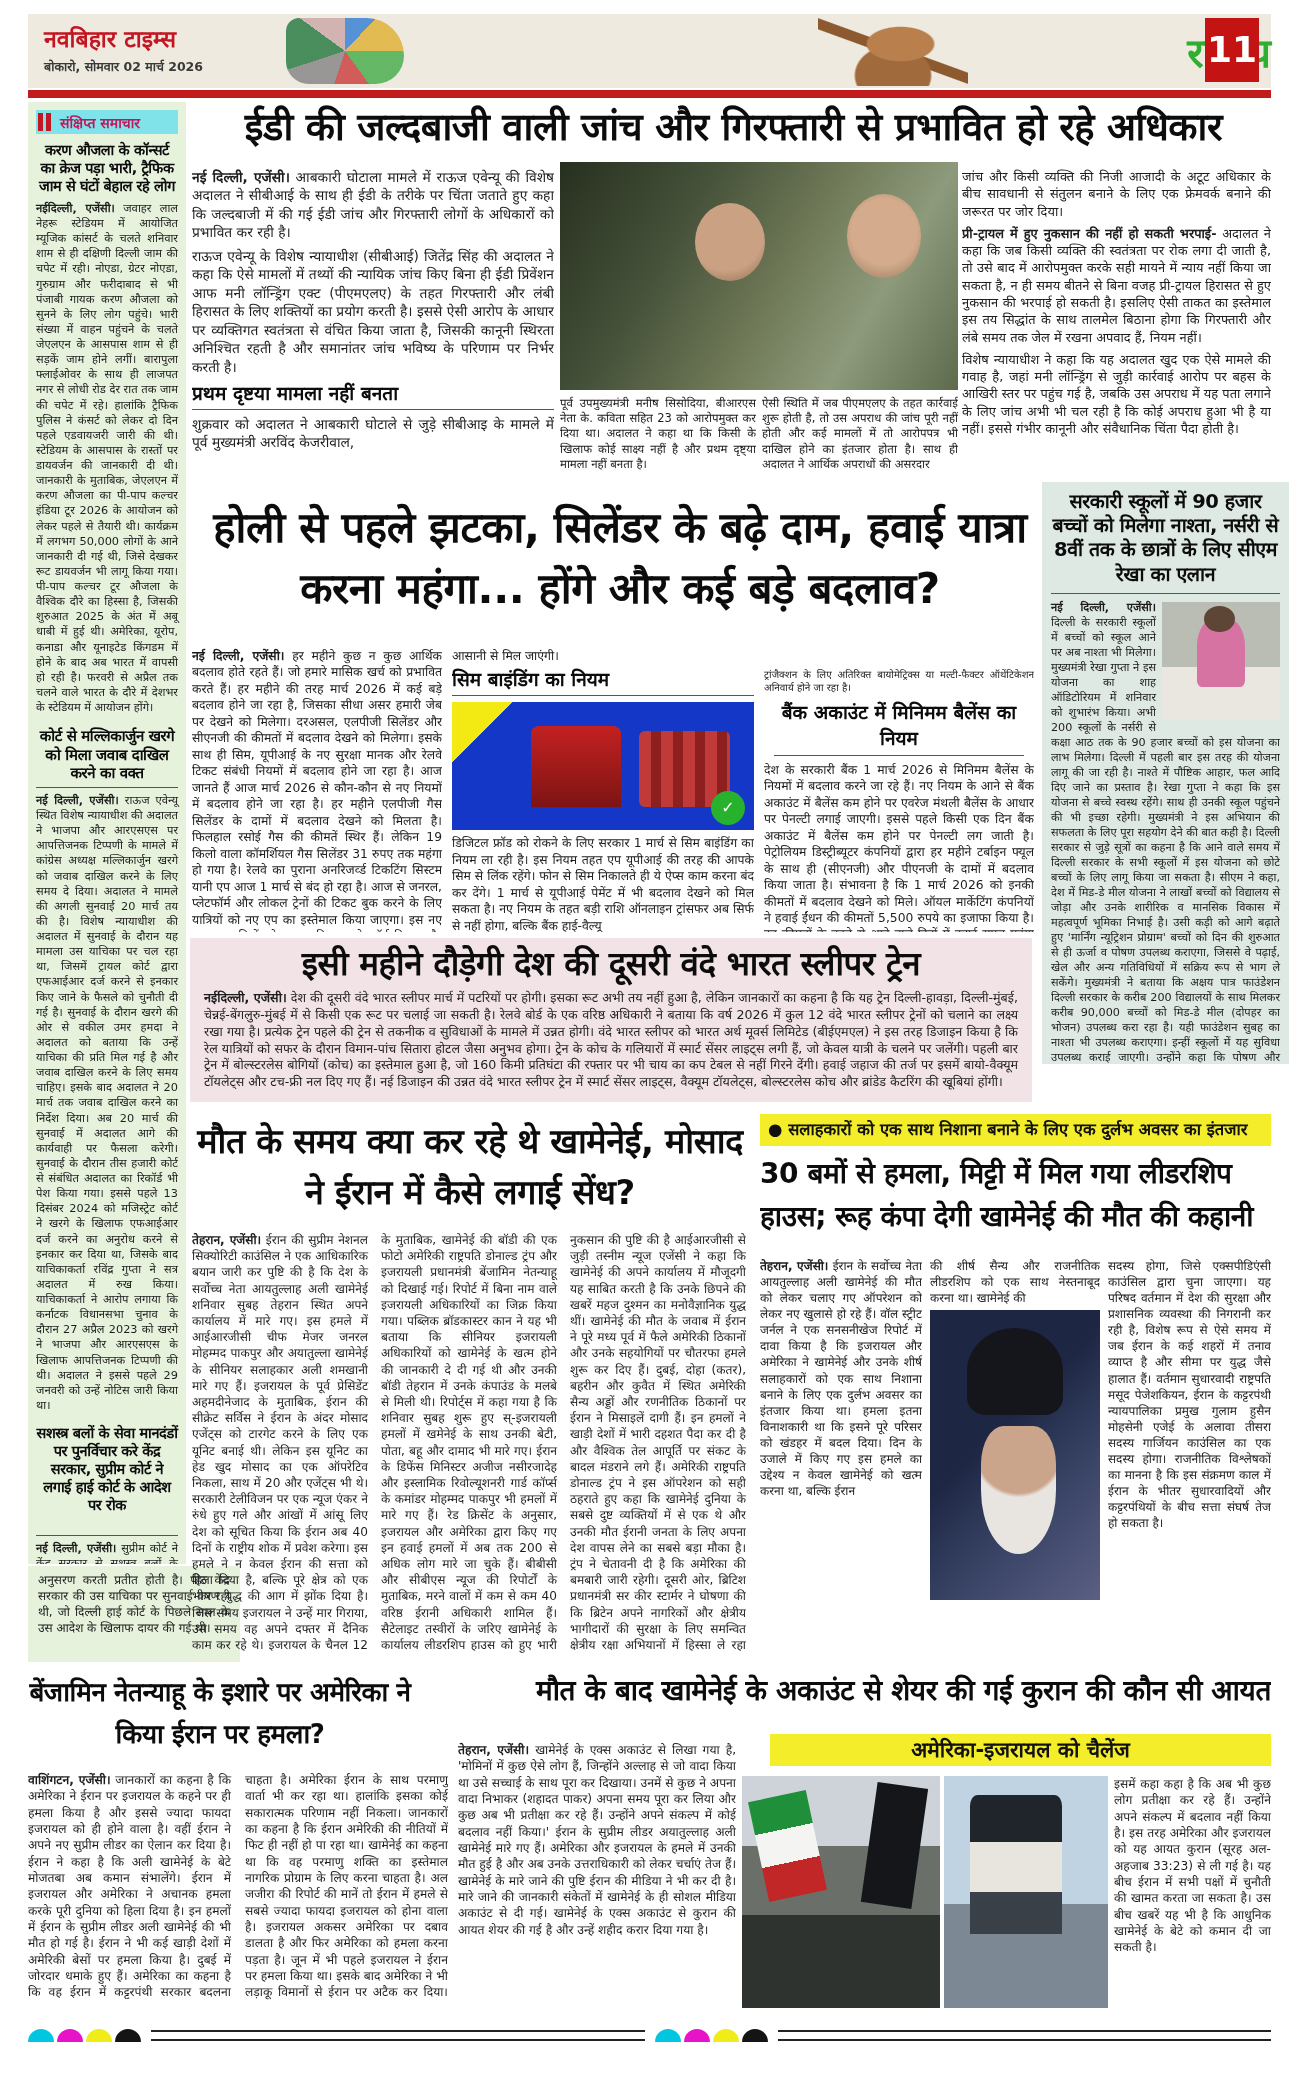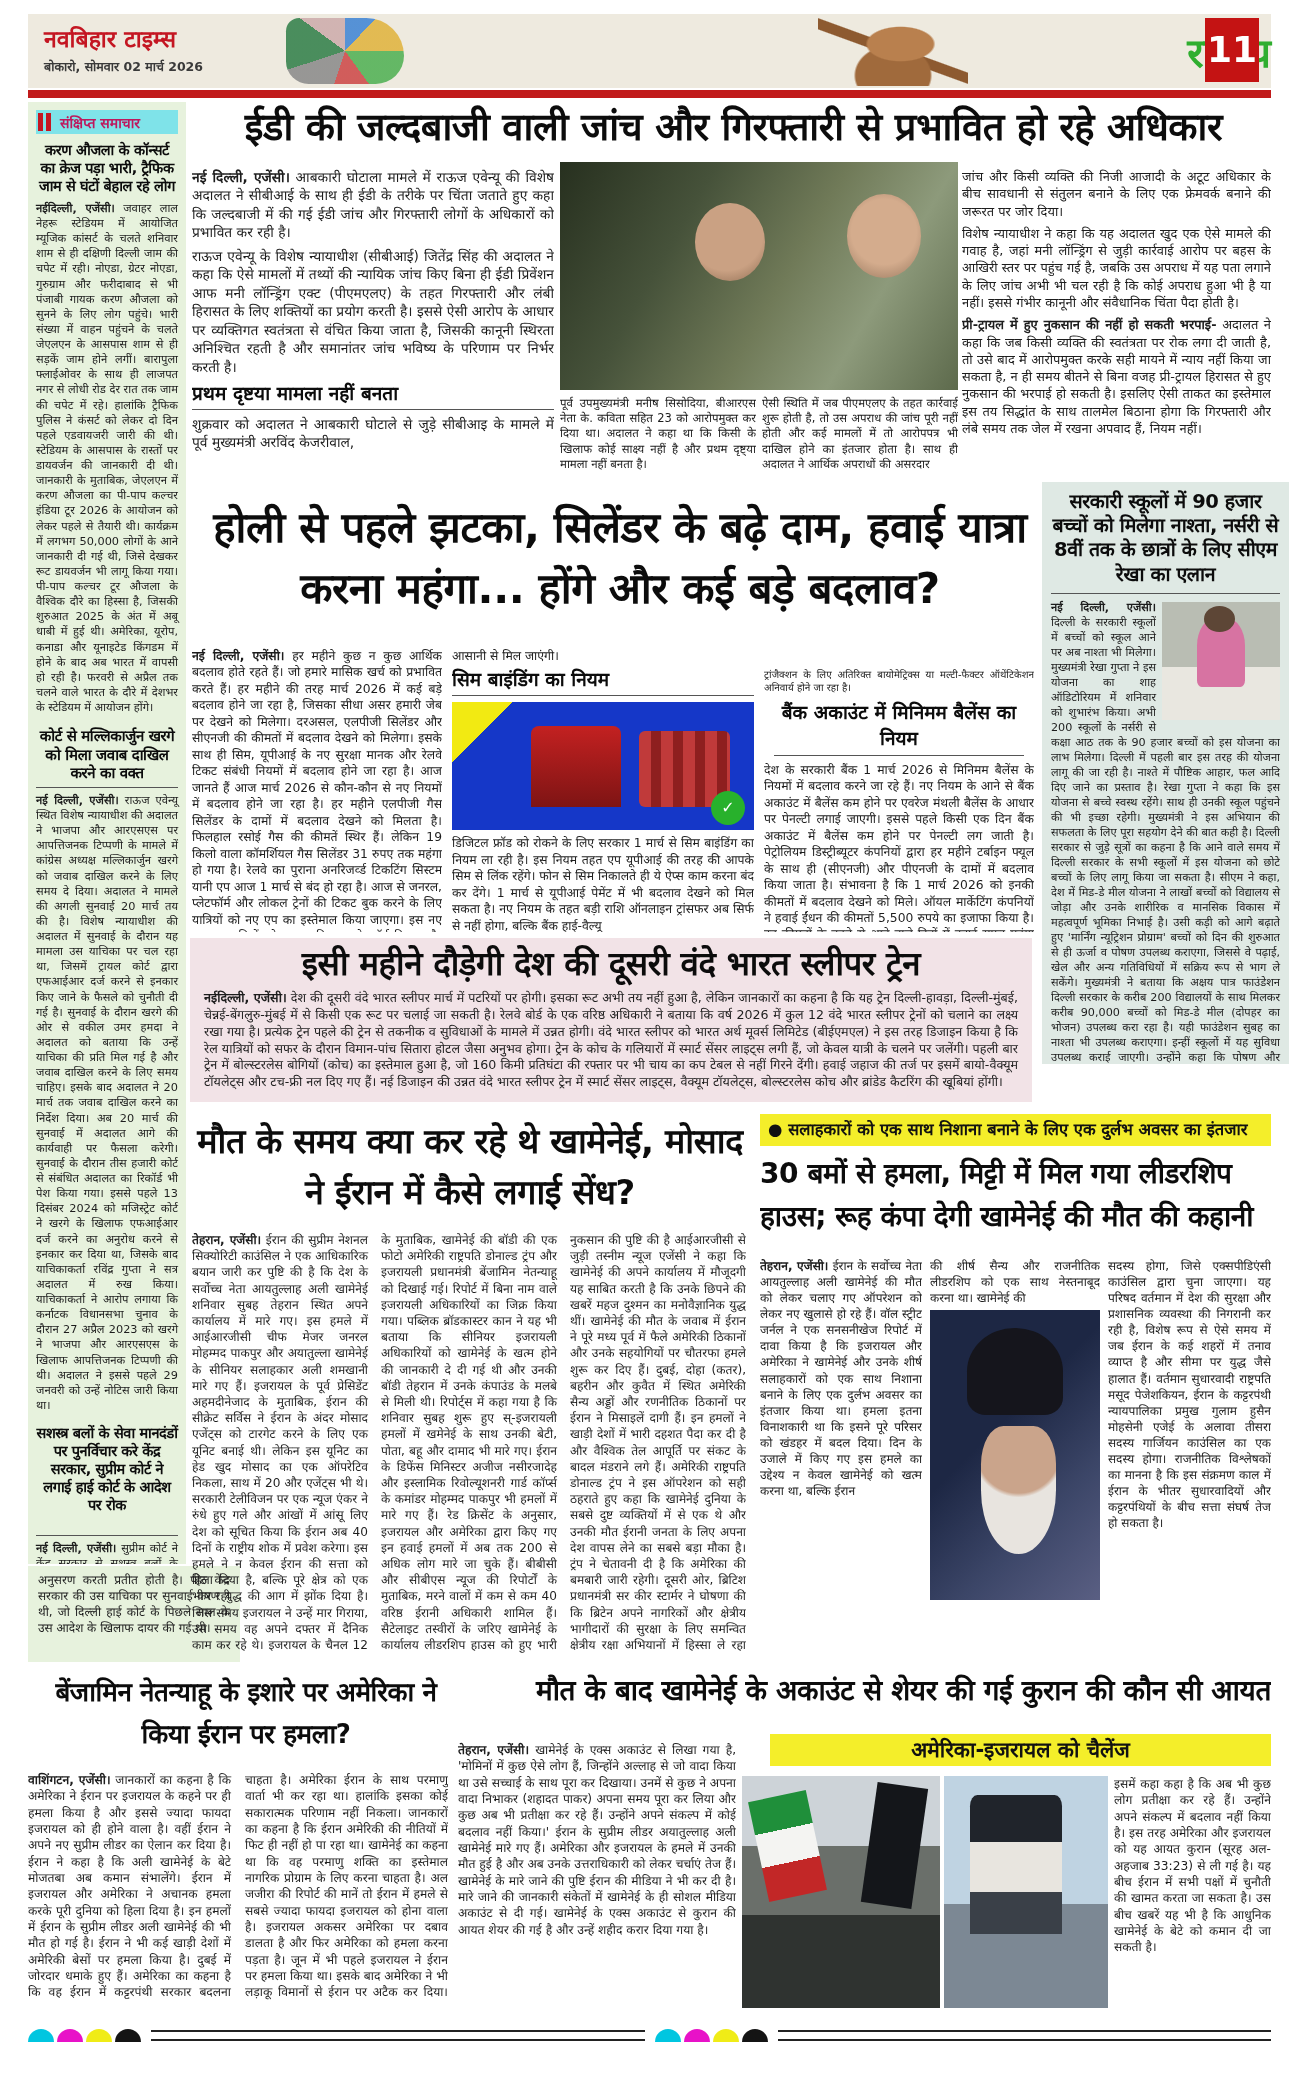--- a/index.html
+++ b/index.html
@@ -109,23 +109,23 @@
     <p>शुक्रवार को अदालत ने आबकारी घोटाले से जुड़े सीबीआइ के मामले में पूर्व मुख्यमंत्री अरविंद केजरीवाल,</p>
   </div>
 
   <div class="abs ph-lead" style="left:560px;top:162px;width:398px;height:228px;"></div>
 
   <div class="abs capt j clip" style="left:560px;top:396px;width:196px;height:96px;">पूर्व उपमुख्यमंत्री मनीष सिसोदिया, बीआरएस नेता के. कविता सहित 23 को आरोपमुक्त कर दिया था। अदालत ने कहा था कि किसी के खिलाफ कोई साक्ष्य नहीं है और प्रथम दृष्ट्या मामला नहीं बनता है।</div>
   <div class="abs capt j clip" style="left:762px;top:396px;width:196px;height:96px;">ऐसी स्थिति में जब पीएमएलए के तहत कार्रवाई शुरू होती है, तो उस अपराध की जांच पूरी नहीं होती और कई मामलों में तो आरोपपत्र भी दाखिल होने का इंतजार होता है। साथ ही अदालत ने आर्थिक अपराधों की असरदार</div>
 
   <div class="abs body j clip" style="left:962px;top:168px;width:309px;height:324px;font-size:12.9px;">
     <p>जांच और किसी व्यक्ति की निजी आजादी के अटूट अधिकार के बीच सावधानी से संतुलन बनाने के लिए एक फ्रेमवर्क बनाने की जरूरत पर जोर दिया।</p>
-    <p>विशेष न्यायाधीश ने कहा कि यह अदालत खुद एक ऐसे मामले की गवाह है, जहां मनी लॉन्ड्रिंग से जुड़ी कार्रवाई आरोप पर बहस के आखिरी स्तर पर पहुंच गई है, जबकि उस अपराध में यह पता लगाने के लिए जांच अभी भी चल रही है कि कोई अपराध हुआ भी है या नहीं। इससे गंभीर कानूनी और संवैधानिक चिंता पैदा होती है।</p>
     <p><b class="dl">प्री-ट्रायल में हुए नुकसान की नहीं हो सकती भरपाई-</b>
        <span>अदालत ने कहा कि जब किसी व्यक्ति की स्वतंत्रता पर रोक लगा दी जाती है, तो उसे बाद में आरोपमुक्त करके सही मायने में न्याय नहीं किया जा सकता है, न ही समय बीतने से बिना वजह प्री-ट्रायल हिरासत से हुए नुकसान की भरपाई हो सकती है। इसलिए ऐसी ताकत का इस्तेमाल इस तय सिद्धांत के साथ तालमेल बिठाना होगा कि गिरफ्तारी और लंबे समय तक जेल में रखना अपवाद हैं, नियम नहीं।</span></p>
+    <p>विशेष न्यायाधीश ने कहा कि यह अदालत खुद एक ऐसे मामले की गवाह है, जहां मनी लॉन्ड्रिंग से जुड़ी कार्रवाई आरोप पर बहस के आखिरी स्तर पर पहुंच गई है, जबकि उस अपराध में यह पता लगाने के लिए जांच अभी भी चल रही है कि कोई अपराध हुआ भी है या नहीं। इससे गंभीर कानूनी और संवैधानिक चिंता पैदा होती है।</p>
   </div>
 
   <div class="abs hl c clip" style="left:205px;top:498px;width:830px;height:136px;font-size:42px;line-height:1.45;">होली से पहले झटका, सिलेंडर के बढ़े दाम, हवाई यात्रा करना महंगा... होंगे और कई बड़े बदलाव?</div>
 
   <div class="abs body j clip" style="left:192px;top:648px;width:250px;height:284px;font-size:12.3px;">
     <p><b class="dl">नई दिल्ली, एजेंसी।</b>
        <span>हर महीने कुछ न कुछ आर्थिक बदलाव होते रहते हैं। जो हमारे मासिक खर्च को प्रभावित करते हैं। हर महीने की तरह मार्च 2026 में कई बड़े बदलाव होने जा रहा है, जिसका सीधा असर हमारी जेब पर देखने को मिलेगा। दरअसल, एलपीजी सिलेंडर और सीएनजी की कीमतों में बदलाव देखने को मिलेगा। इसके साथ ही सिम, यूपीआई के नए सुरक्षा मानक और रेलवे टिकट संबंधी नियमों में बदलाव होने जा रहा है। आज जानते हैं आज मार्च 2026 से कौन-कौन से नए नियमों में बदलाव होने जा रहा है। हर महीने एलपीजी गैस सिलेंडर के दामों में बदलाव देखने को मिलता है। फिलहाल रसोई गैस की कीमतें स्थिर हैं। लेकिन 19 किलो वाला कॉमर्शियल गैस सिलेंडर 31 रुपए तक महंगा हो गया है। रेलवे का पुराना अनरिजर्व्ड टिकटिंग सिस्टम यानी एप आज 1 मार्च से बंद हो रहा है। आज से जनरल, प्लेटफॉर्म और लोकल ट्रेनों की टिकट बुक करने के लिए यात्रियों को नए एप का इस्तेमाल किया जाएगा। इस नए एप पर यात्रियों को जनरल टिकट, प्लेटफॉर्म टिकट और लोकल यात्रा से जुड़ी सभी चीजें</span></p>
   </div>
 
   <div class="abs clip" style="left:452px;top:648px;width:302px;height:284px;">
@@ -176,21 +176,21 @@
   <div class="abs body j clip" style="left:760px;top:1258px;width:162px;height:400px;font-size:12px;">
     <b class="dl">तेहरान, एजेंसी।</b>
     <span>ईरान के सर्वोच्च नेता आयतुल्लाह अली खामेनेई की मौत को लेकर चलाए गए ऑपरेशन को लेकर नए खुलासे हो रहे हैं। वॉल स्ट्रीट जर्नल ने एक सनसनीखेज रिपोर्ट में दावा किया है कि इजरायल और अमेरिका ने खामेनेई और उनके शीर्ष सलाहकारों को एक साथ निशाना बनाने के लिए एक दुर्लभ अवसर का इंतजार किया था। हमला इतना विनाशकारी था कि इसने पूरे परिसर को खंडहर में बदल दिया। दिन के उजाले में किए गए इस हमले का उद्देश्य न केवल खामेनेई को खत्म करना था, बल्कि ईरान</span>
   </div>
   <div class="abs clip" style="left:930px;top:1258px;width:170px;height:400px;">
     <div class="body j" style="font-size:12px;">की शीर्ष सैन्य और राजनीतिक लीडरशिप को एक साथ नेस्तनाबूद करना था। खामेनेई की</div>
     <div class="ph-kham" style="position:relative;width:100%;height:290px;margin-top:4px;"></div>
   </div>
   <div class="abs body j clip" style="left:1108px;top:1258px;width:163px;height:400px;font-size:12px;">सदस्य होगा, जिसे एक्सपीडिएंसी काउंसिल द्वारा चुना जाएगा। यह परिषद वर्तमान में देश की सुरक्षा और प्रशासनिक व्यवस्था की निगरानी कर रही है, विशेष रूप से ऐसे समय में जब ईरान के कई शहरों में तनाव व्याप्त है और सीमा पर युद्ध जैसे हालात हैं। वर्तमान सुधारवादी राष्ट्रपति मसूद पेजेशकियन, ईरान के कट्टरपंथी न्यायपालिका प्रमुख गुलाम हुसैन मोहसेनी एजेई के अलावा तीसरा सदस्य गार्जियन काउंसिल का एक सदस्य होगा। राजनीतिक विश्लेषकों का मानना है कि इस संक्रमण काल में ईरान के भीतर सुधारवादियों और कट्टरपंथियों के बीच सत्ता संघर्ष तेज हो सकता है।</div>
 
-  <div class="abs hl c clip" style="left:36px;top:1672px;width:420px;height:92px;font-size:26px;line-height:1.6;">बेंजामिन नेतन्याहू के इशारे पर अमेरिका ने किया ईरान पर हमला?</div>
+  <div class="abs hl c clip" style="left:10px;top:1672px;width:420px;height:92px;font-size:26px;line-height:1.6;">बेंजामिन नेतन्याहू के इशारे पर अमेरिका ने किया ईरान पर हमला?</div>
   <div class="abs body j clip colsplit2" style="left:28px;top:1772px;width:420px;height:238px;font-size:12.2px;">
     <b class="dl">वाशिंगटन, एजेंसी।</b>
     <span>जानकारों का कहना है कि अमेरिका ने ईरान पर इजरायल के कहने पर ही हमला किया है और इससे ज्यादा फायदा इजरायल को ही होने वाला है। वहीं ईरान ने अपने नए सुप्रीम लीडर का ऐलान कर दिया है। ईरान ने कहा है कि अली खामेनेई के बेटे मोजतबा अब कमान संभालेंगे। ईरान में इजरायल और अमेरिका ने अचानक हमला करके पूरी दुनिया को हिला दिया है। इन हमलों में ईरान के सुप्रीम लीडर अली खामेनेई की भी मौत हो गई है। ईरान ने भी कई खाड़ी देशों में अमेरिकी बेसों पर हमला किया है। दुबई में जोरदार धमाके हुए हैं। अमेरिका का कहना है कि वह ईरान में कट्टरपंथी सरकार बदलना चाहता है। अमेरिका ईरान के साथ परमाणु वार्ता भी कर रहा था। हालांकि इसका कोई सकारात्मक परिणाम नहीं निकला। जानकारों का कहना है कि ईरान अमेरिकी की नीतियों में फिट ही नहीं हो पा रहा था। खामेनेई का कहना था कि वह परमाणु शक्ति का इस्तेमाल नागरिक प्रोग्राम के लिए करना चाहता है। अल जजीरा की रिपोर्ट की मानें तो ईरान में हमले से सबसे ज्यादा फायदा इजरायल को होना वाला है। इजरायल अकसर अमेरिका पर दबाव डालता है और फिर अमेरिका को हमला करना पड़ता है। जून में भी पहले इजरायल ने ईरान पर हमला किया था। इसके बाद अमेरिका ने भी लड़ाकू विमानों से ईरान पर अटैक कर दिया। एक जानकार ने कहा कि ईरान में होने वाली यह लड़ाई पूरी तरह से इजरायल के फायदे की लड़ाई है। इसमें अमेरिका को कुछ नहीं मिलने वाला है। उन्होंने कहा कि अमेरिका एक तरफ अपनी छवि शांति करवाने वाले देशों के रूप में बनाना चाहता है और दूसरी ओर इजरायल के कहने पर हमले को तैयार हो जाता है। दरअसल ईरान के दुश्मनों का समर्थन ईरान हमेशा ही करता रहा है। चाहे हमास हो या हूती और हिजबुल्लाह, ईरान की इस्लामिक सरकार का हाथ उसपर रहा है।</span>
   </div>
 
   <div class="abs hl c clip" style="left:462px;top:1674px;width:809px;height:52px;font-size:28px;text-align:right;">मौत के बाद खामेनेई के अकाउंट से शेयर की गई कुरान की कौन सी आयत</div>
   <div class="abs yellowbar c clip" style="left:770px;top:1734px;width:501px;height:32px;font-size:21px;line-height:32px;">अमेरिका-इजरायल को चैलेंज</div>
 
   <div class="abs body j clip" style="left:458px;top:1742px;width:278px;height:266px;font-size:12.2px;">
     <b class="dl">तेहरान, एजेंसी।</b>

